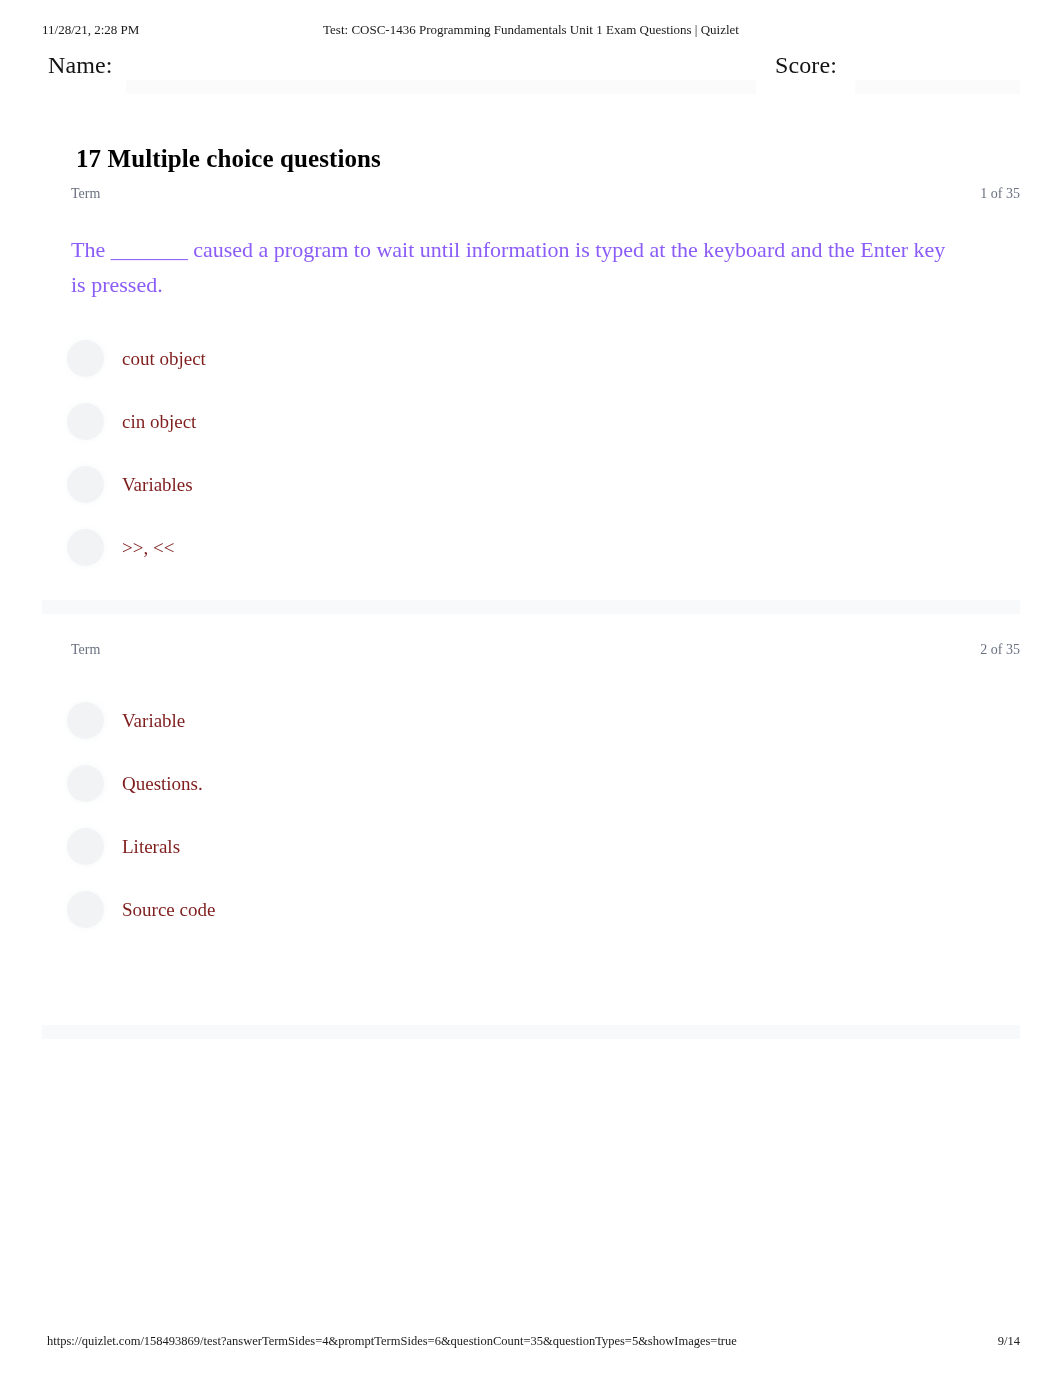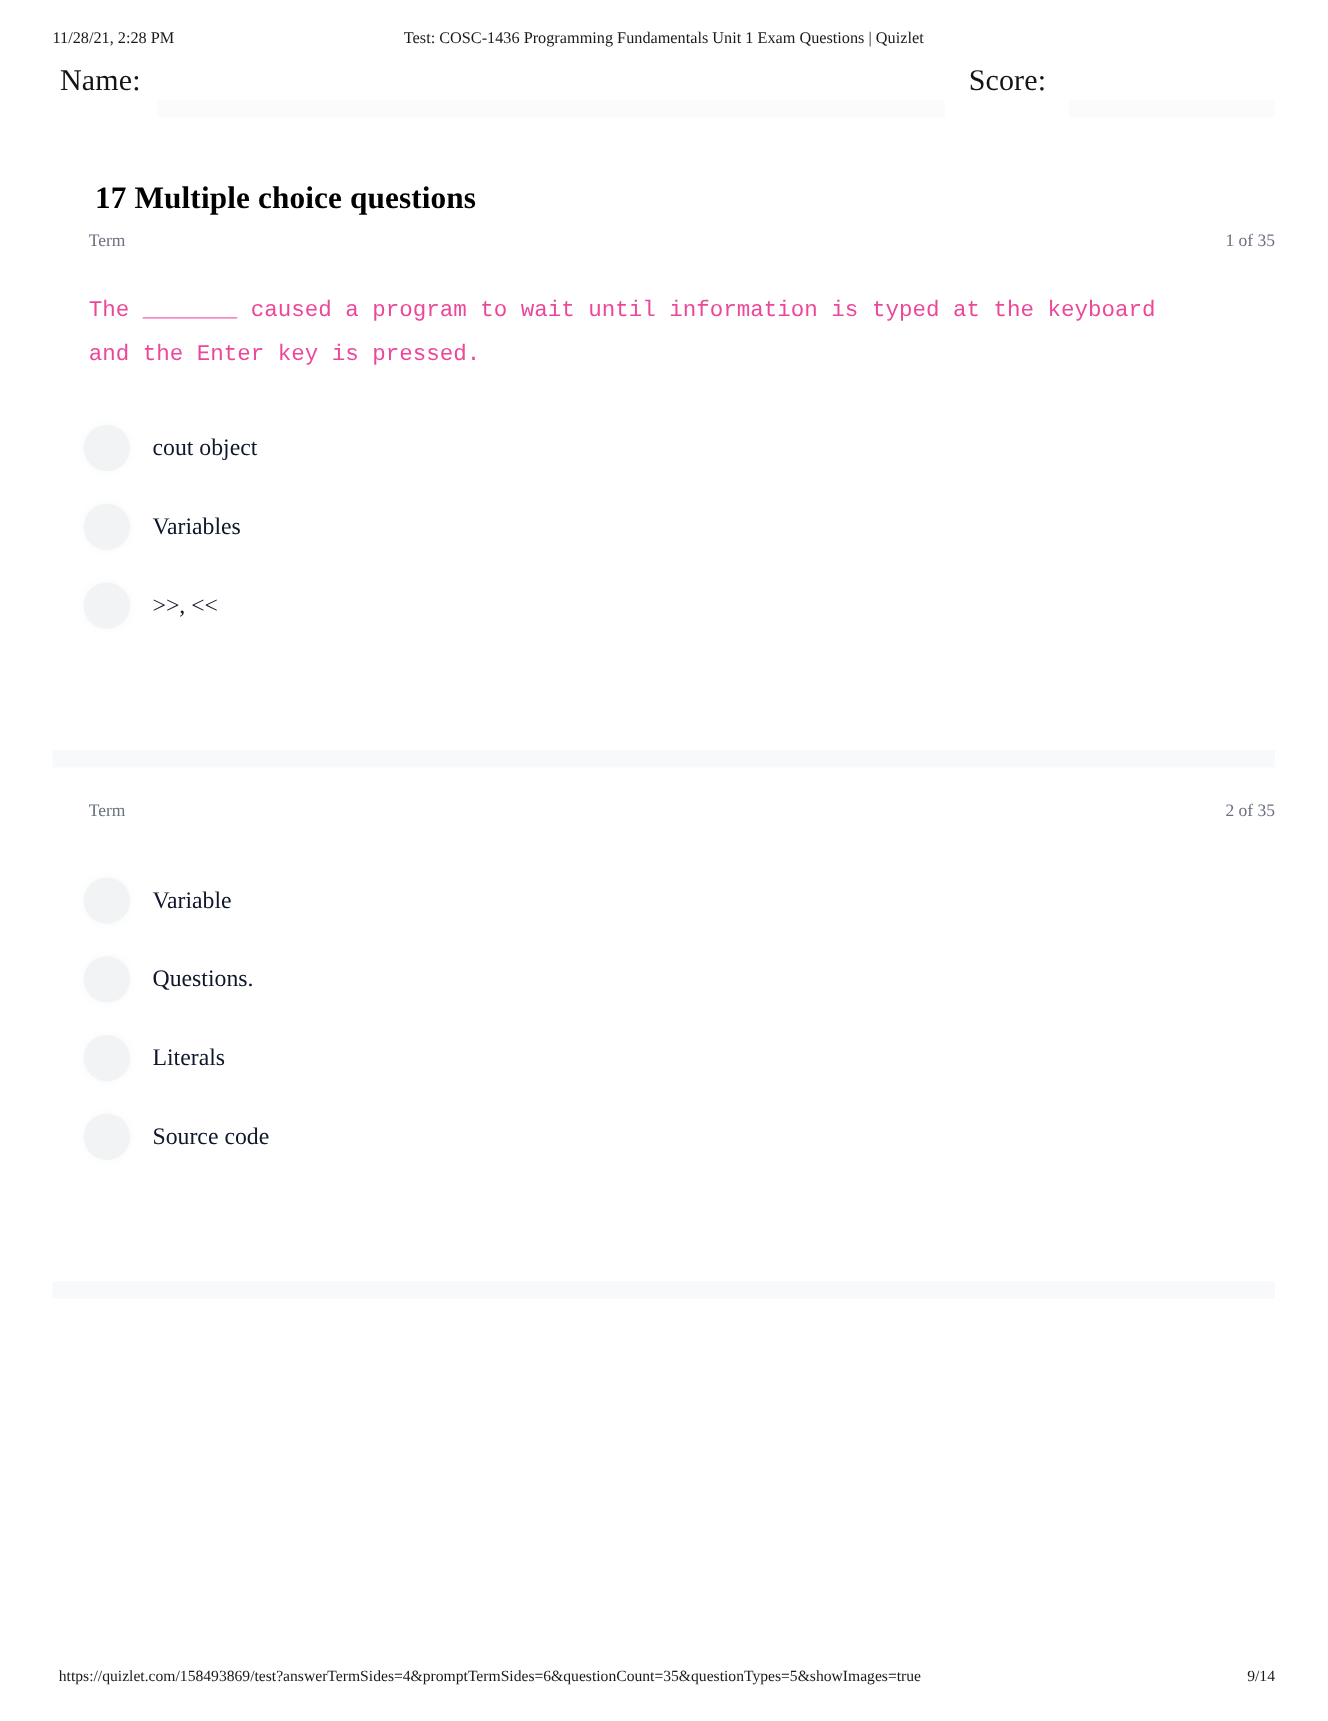--- a/index.html
+++ b/index.html
@@ -106,24 +106,23 @@
     position: absolute;
     right: 0px;
     top: 0;
     font-size: 14px;
     color: #6a7080;
   }
 
   .q-prompt {
     margin: 24px 0 0 29px;
     width: 880px;
-    font-size: 18px;
+    font-size: 22px;
     line-height: 35px;
-    color: #ec4899;
-    font-family: Liberation Mono, monospace;
+    color: #8b5cf6;
   }
 
   .q-options {
     margin: 38px 0 0 0;
     padding: 0;
     list-style: none;
   }
   .q-option {
     position: relative;
     height: 63px;
@@ -137,21 +136,21 @@
     border-radius: 50%;
     background: #f2f3f5;
     box-shadow: 0 0 6px 2px #fafbfc;
   }
   .q-option .opt-text {
     position: absolute;
     left: 80px;
     top: 6px;
     font-size: 19px;
     line-height: 26px;
-    color: #0f172a;
+    color: #7f1d1d;
     white-space: nowrap;
   }
 
   
   .q-divider {
     position: absolute;
     left: 42px;
     width: 978px;
     height: 14px;
     background: #f8f9fa;
@@ -206,20 +205,24 @@
     <span class="q-index">1 of 35</span>
   </div>
   <p class="q-prompt">The _______ caused a program to wait until information is typed at the keyboard and the Enter key is pressed.</p>
   <ul class="q-options">
     <li class="q-option">
       <span class="radio"></span>
       <span class="opt-text">cout object</span>
     </li>
     <li class="q-option">
       <span class="radio"></span>
+      <span class="opt-text">cin object</span>
+    </li>
+    <li class="q-option">
+      <span class="radio"></span>
       <span class="opt-text">Variables</span>
     </li>
     <li class="q-option">
       <span class="radio"></span>
       <span class="opt-text">&gt;&gt;, &lt;&lt;</span>
     </li>
   </ul>
 </section>
 
 <div class="q-divider d1"></div>

